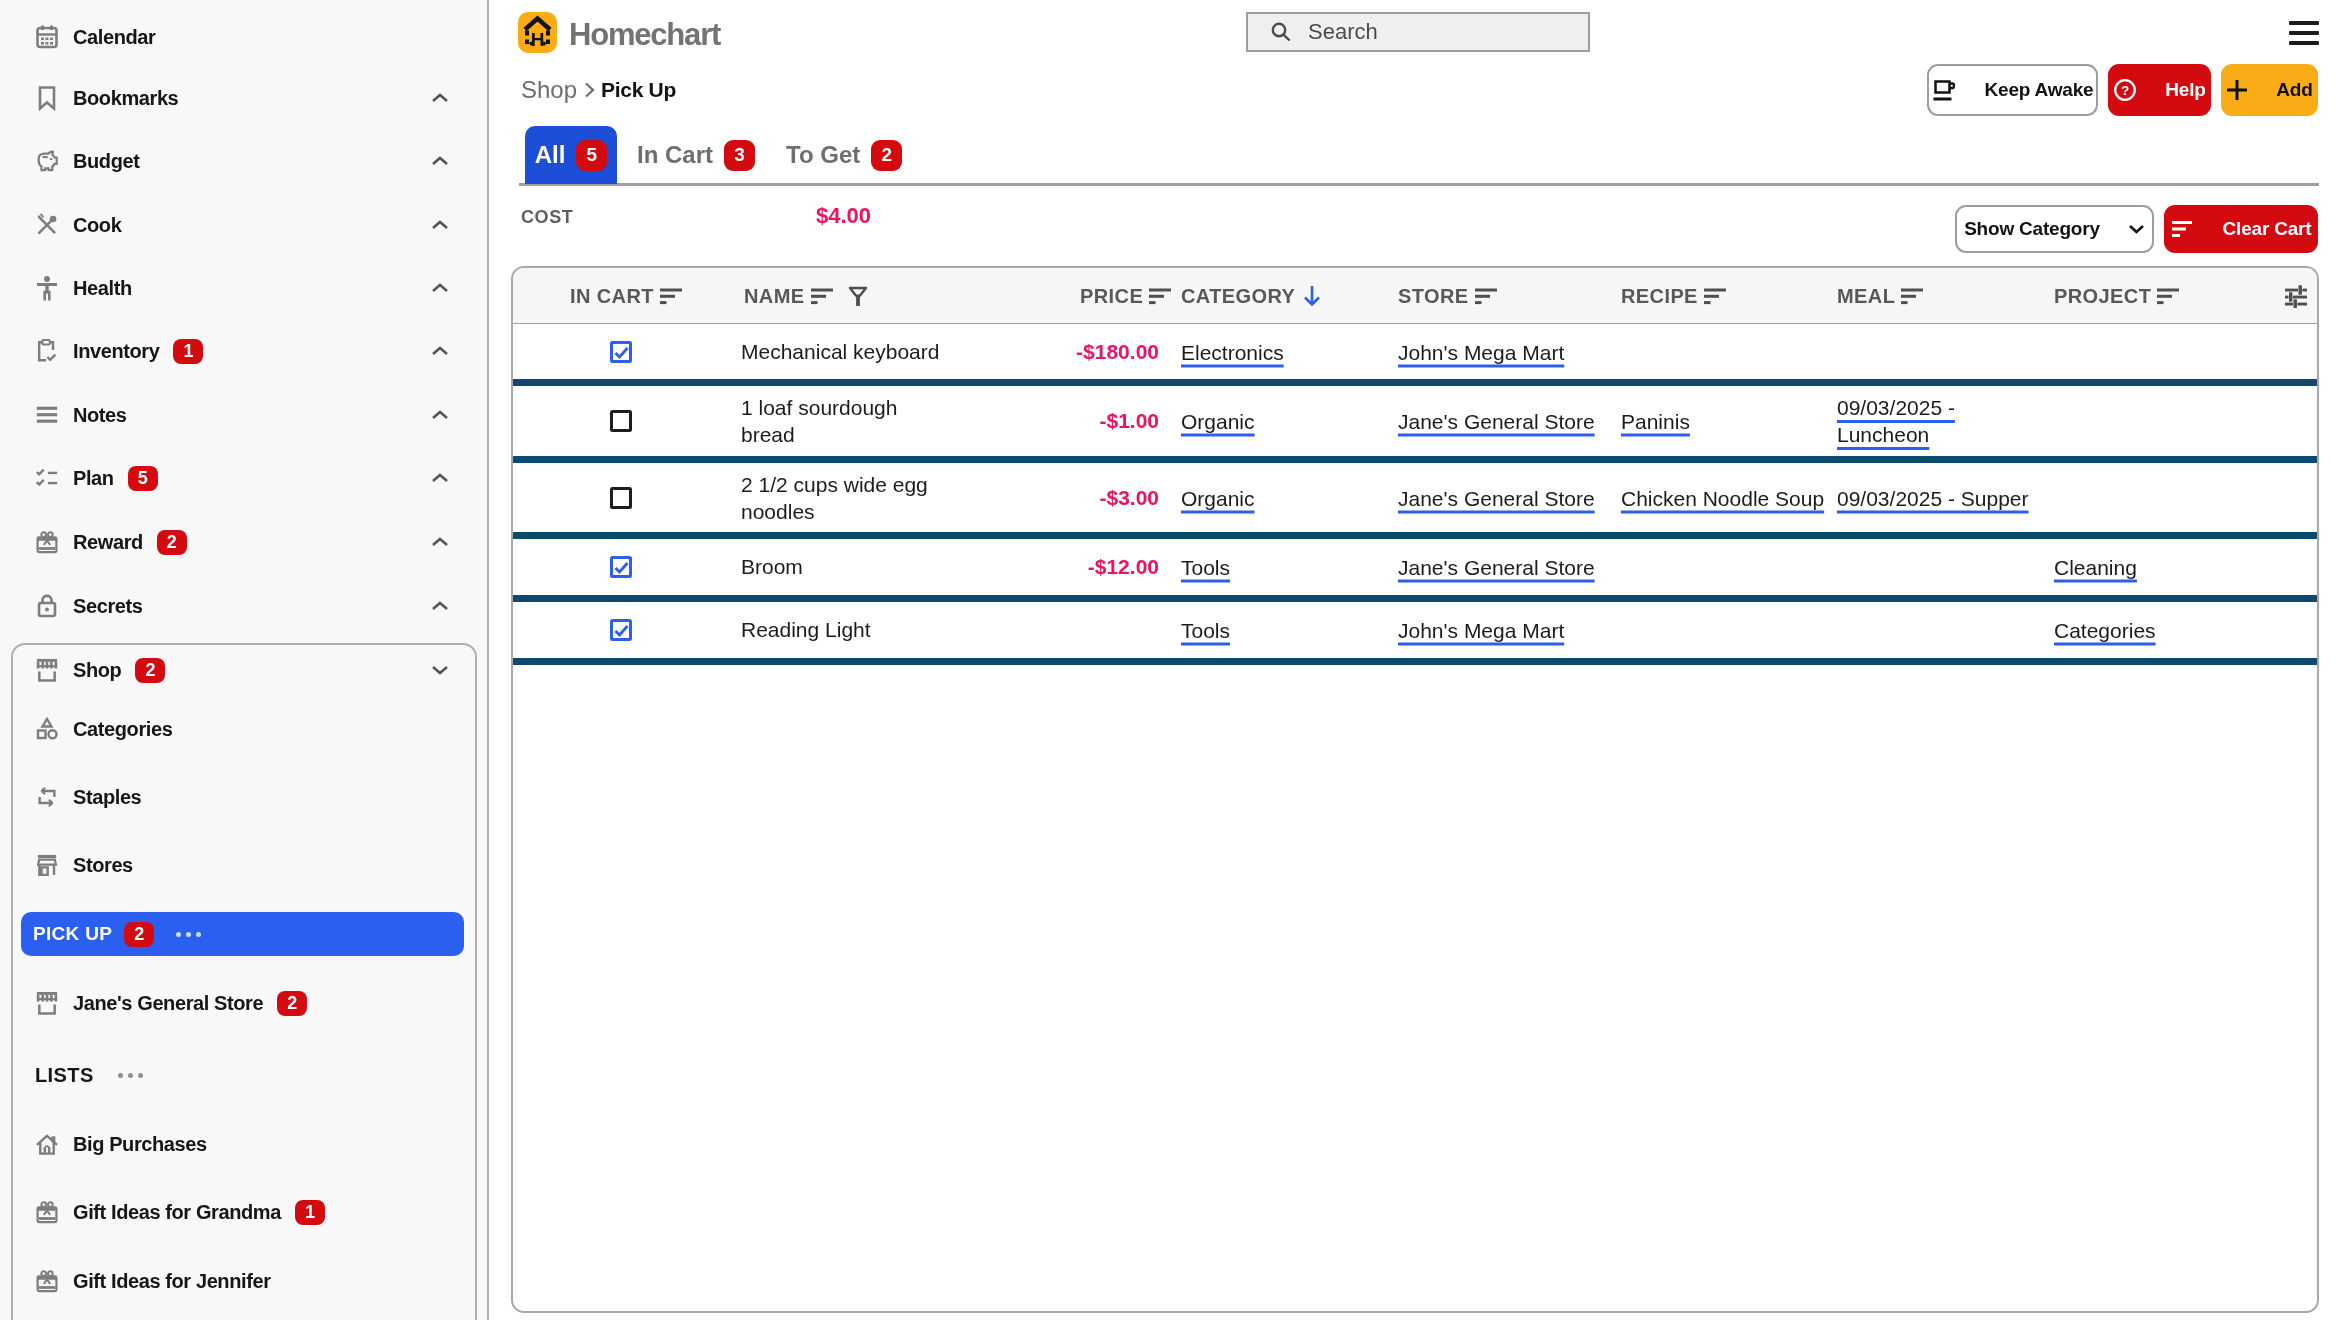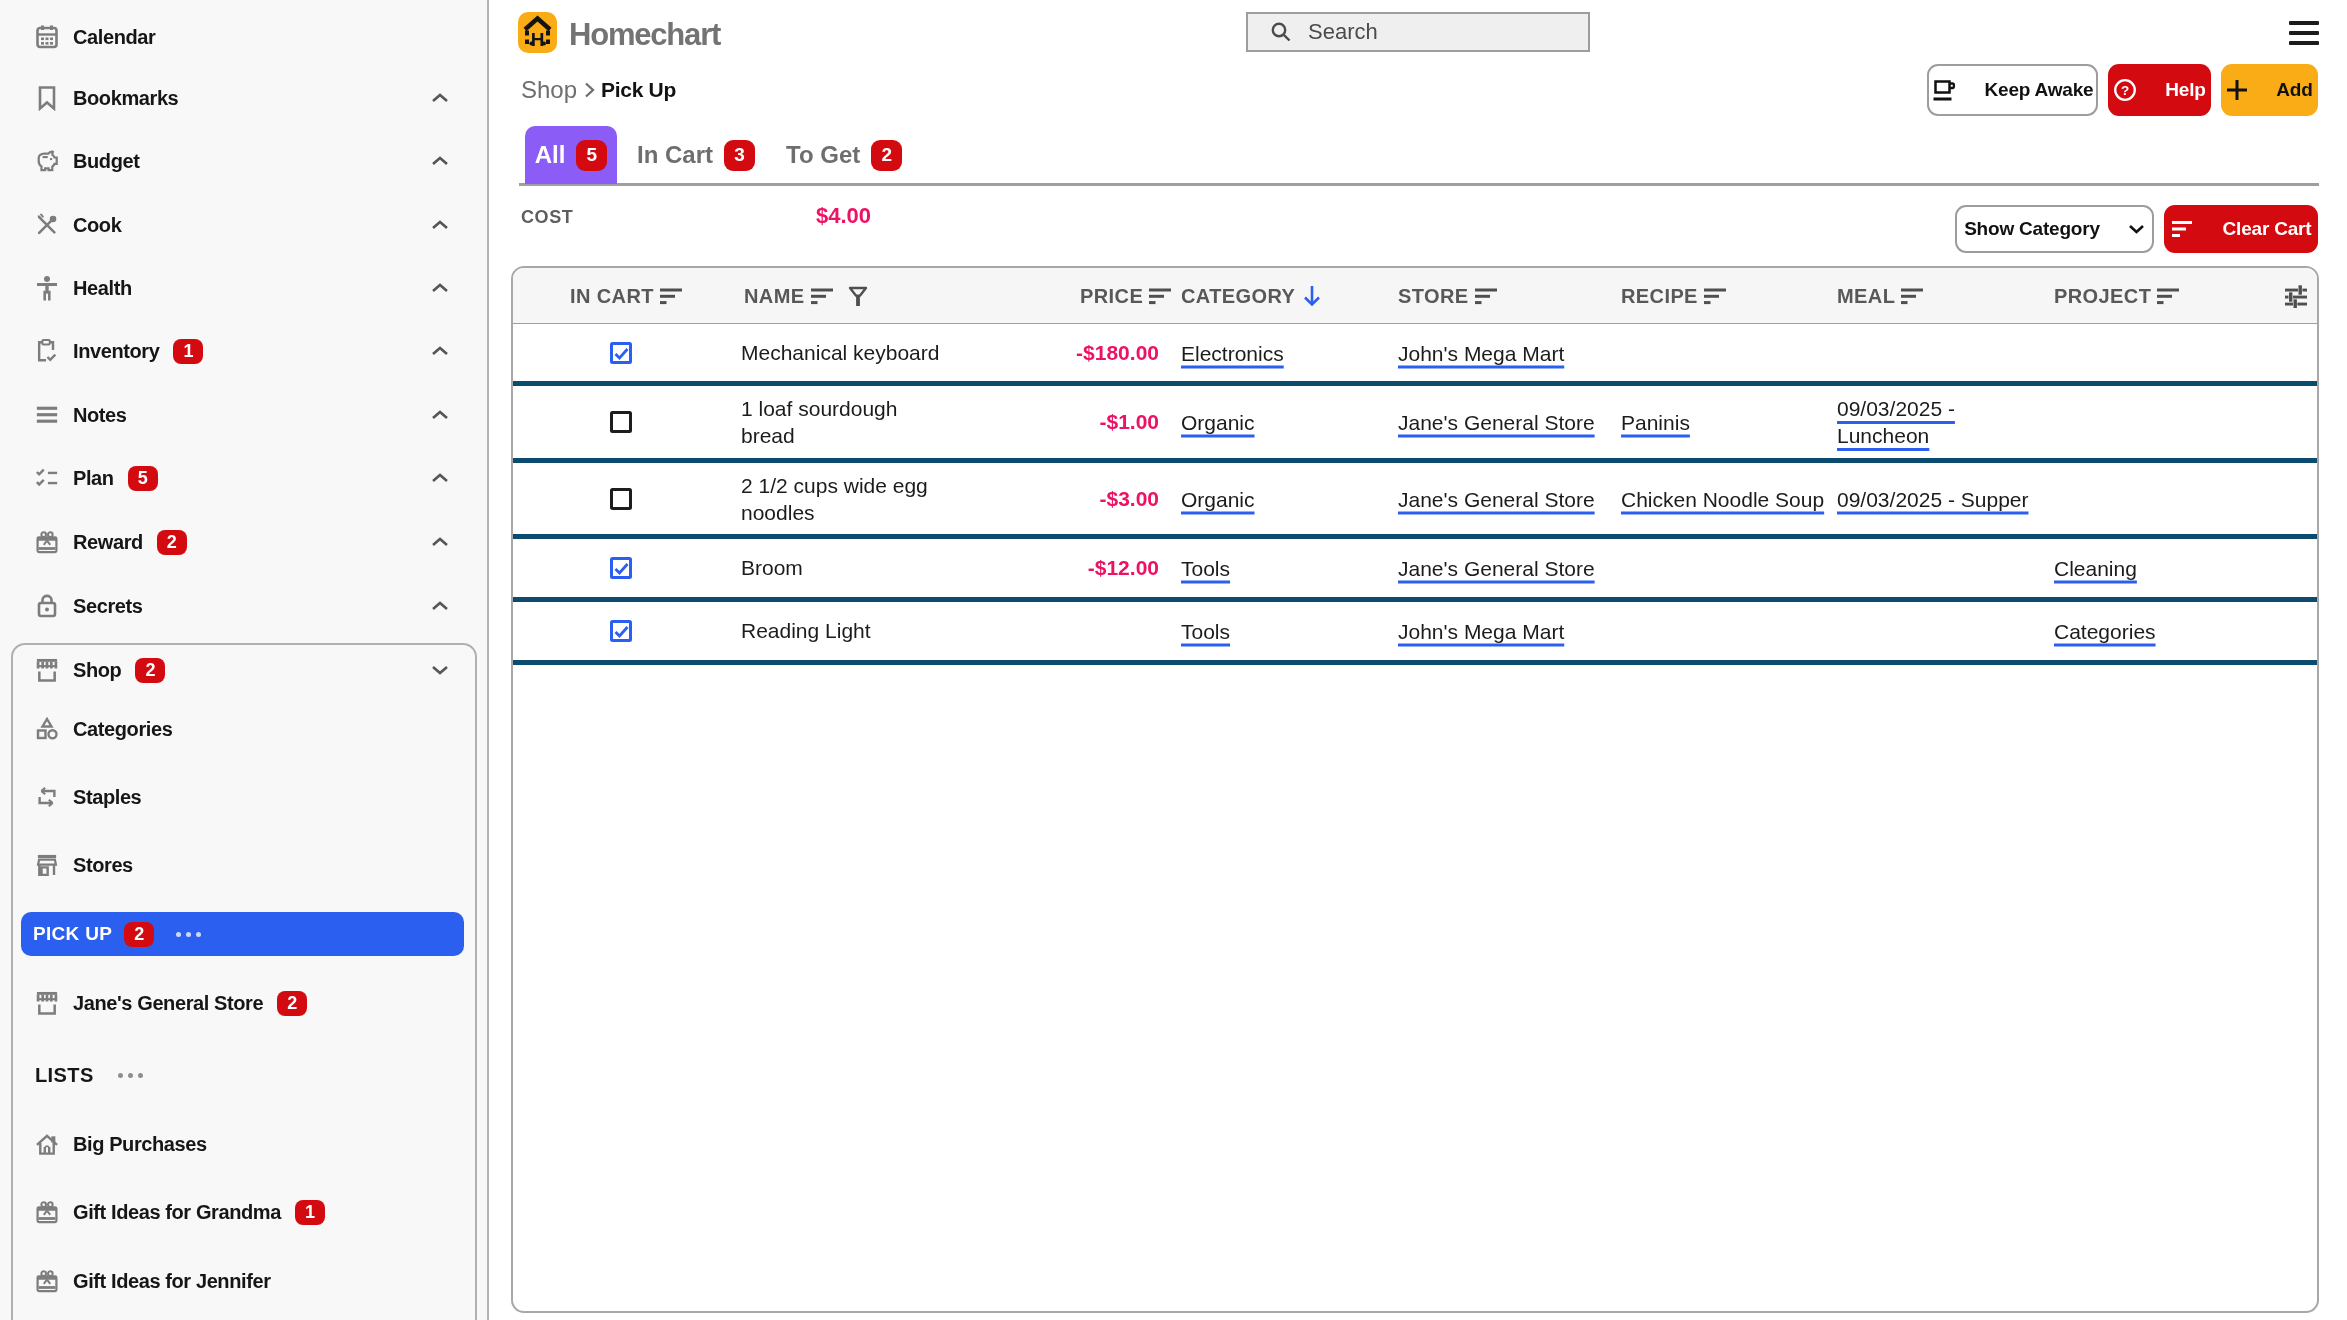--- a/index.html
+++ b/index.html
@@ -42,42 +42,42 @@
   border-radius:11px; font-weight:bold; font-size:19px; gap:28px; letter-spacing:-0.2px; }
 #kawake { left:1927px; top:64px; width:171px; height:52px; background:#fff;
   border:2px solid #9d9d9d; color:#111; }
 #help { left:2108px; top:64px; width:103px; height:52px; background:#d30a10; color:#fff; }
 #add { left:2221px; top:64px; width:97px; height:52px; background:#f9ac15; color:#111; }
 #crumb { position:absolute; left:521px; top:76px; font-size:24px; color:#6e6e6e;
   display:flex; gap:5px; align-items:center;}
 #crumb b { color:#121212; font-size:21px; letter-spacing:-0.3px; }
 
 #tab-all { position:absolute; z-index:2; left:525px; top:126px; width:92px; height:58px;
-  background:#8b5cf6; border-radius:10px 10px 0 0; display:flex; align-items:center;
+  background:#1d4ed8; border-radius:10px 10px 0 0; display:flex; align-items:center;
   justify-content:center; gap:11px; color:#fff; font-size:24px; font-weight:bold; }
 .tab { position:absolute; top:126px; height:58px; display:flex; align-items:center;
   gap:11px; color:#6e6e6e; font-size:24px; font-weight:bold; }
 .tbadge { background:#d30a10; color:#fff; font-weight:bold; font-size:19px;
   border-radius:9px; min-width:31px; height:31px; padding:0 8px;
   display:inline-flex; align-items:center; justify-content:center; }
 #tabline { position:absolute; left:519px; top:183px; width:1800px; height:3px; background:#9f9f9f; }
 
 #cost-label { position:absolute; left:521px; top:207px; font-size:18px; font-weight:bold;
   color:#5e5e5e; letter-spacing:0.6px; }
 #cost-val { position:absolute; left:816px; top:203px; font-size:22px; font-weight:bold; color:#ef1164; }
 #showcat { left:1955px; top:205px; width:199px; height:48px; background:#fff;
   border:2px solid #9d9d9d; color:#111; }
 #clearcart { left:2164px; top:205px; width:154px; height:48px; background:#d30a10; color:#fff; }
 
 #tbl { position:absolute; left:511px; top:266px; width:1808px; height:1047px;
   border:2px solid #a8a8a8; border-radius:13px; background:#fff; overflow:hidden; }
 #thead { position:relative; height:56px; background:#f6f6f6; border-bottom:1px solid #9f9f9f; }
 .hcell { position:absolute; top:0; height:56px; display:flex; align-items:center; gap:6px;
   font-size:20px; font-weight:bold; color:#585858; letter-spacing:0.4px; }
-.row { position:relative; border-bottom:5px solid #0c4a6e; }
+.row { position:relative; border-bottom:7px solid #0c4a6e; }
 .cell { position:absolute; top:50%; transform:translateY(-50%); font-size:21px; color:#1c1c1c; }
 .num { text-align:right; font-weight:bold; color:#ed1264; }
 .lnk { color:#1c1c1c; text-decoration:underline; text-decoration-color:#2b5ff0;
   text-decoration-thickness:2.5px; text-underline-offset:5px; line-height:27px; }
 .cb { position:absolute; left:97px; top:50%; transform:translateY(-50%);
   width:22px; height:22px; border-radius:2.5px; }
 .cb-on { border:3px solid #2b5ff0; }
 .cb-off { border:3px solid #1d1d1d; }
 .name2 { line-height:27px; }
 </style>

